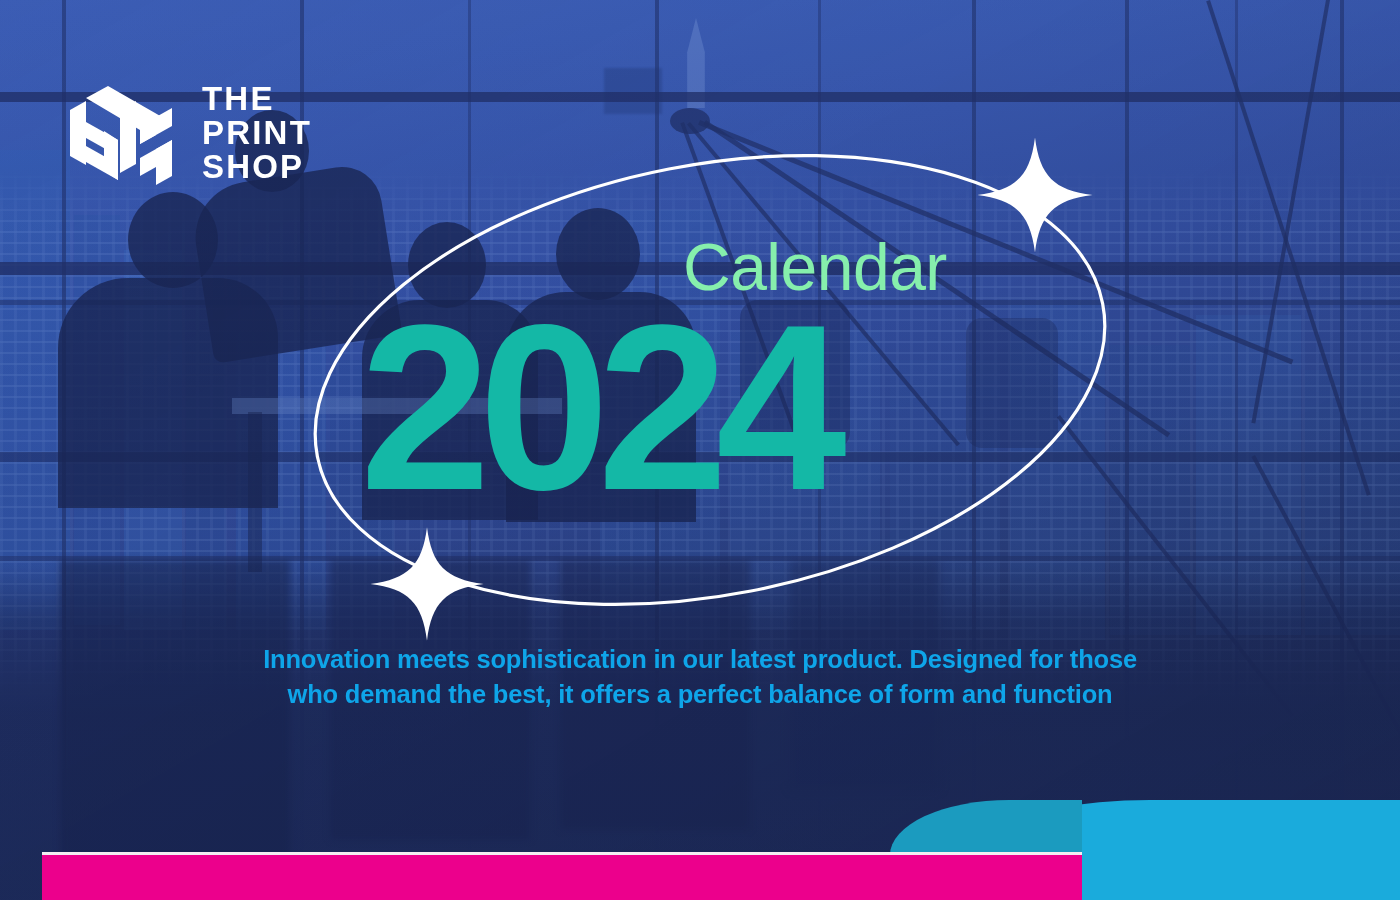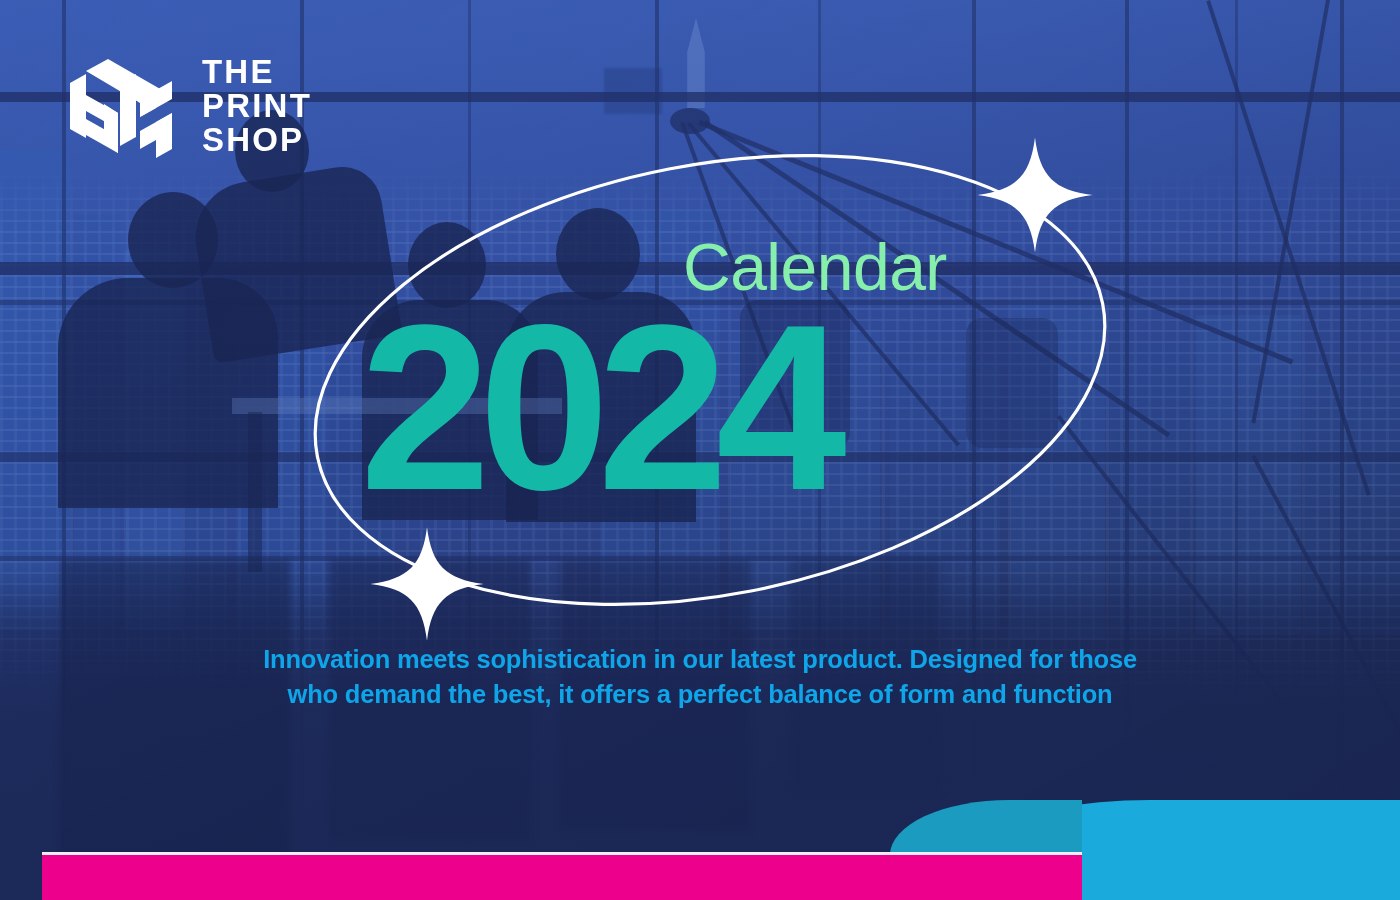--- a/index.html
+++ b/index.html
@@ -140,21 +140,21 @@
         rgba(32,48,104,.42) 100%);
     mix-blend-mode: multiply;
   }
   .bg-tint2 {
     background: linear-gradient(180deg, rgba(70,110,205,.14) 0%, rgba(40,58,124,.25) 100%);
   }
 
   
   .logo-wrap {
     position: absolute;
-    left: 62px; top: 45px;
+    left: 62px; top: 72px;
     display: flex; align-items: center; gap: 22px;
   }
   .logo-mark { width: 118px; height: 122px; display: block; }
   .logo-text {
     color: #ffffff;
     font-weight: bold;
     font-size: 33px;
     line-height: 1.03;
     letter-spacing: 2.2px;
   }

